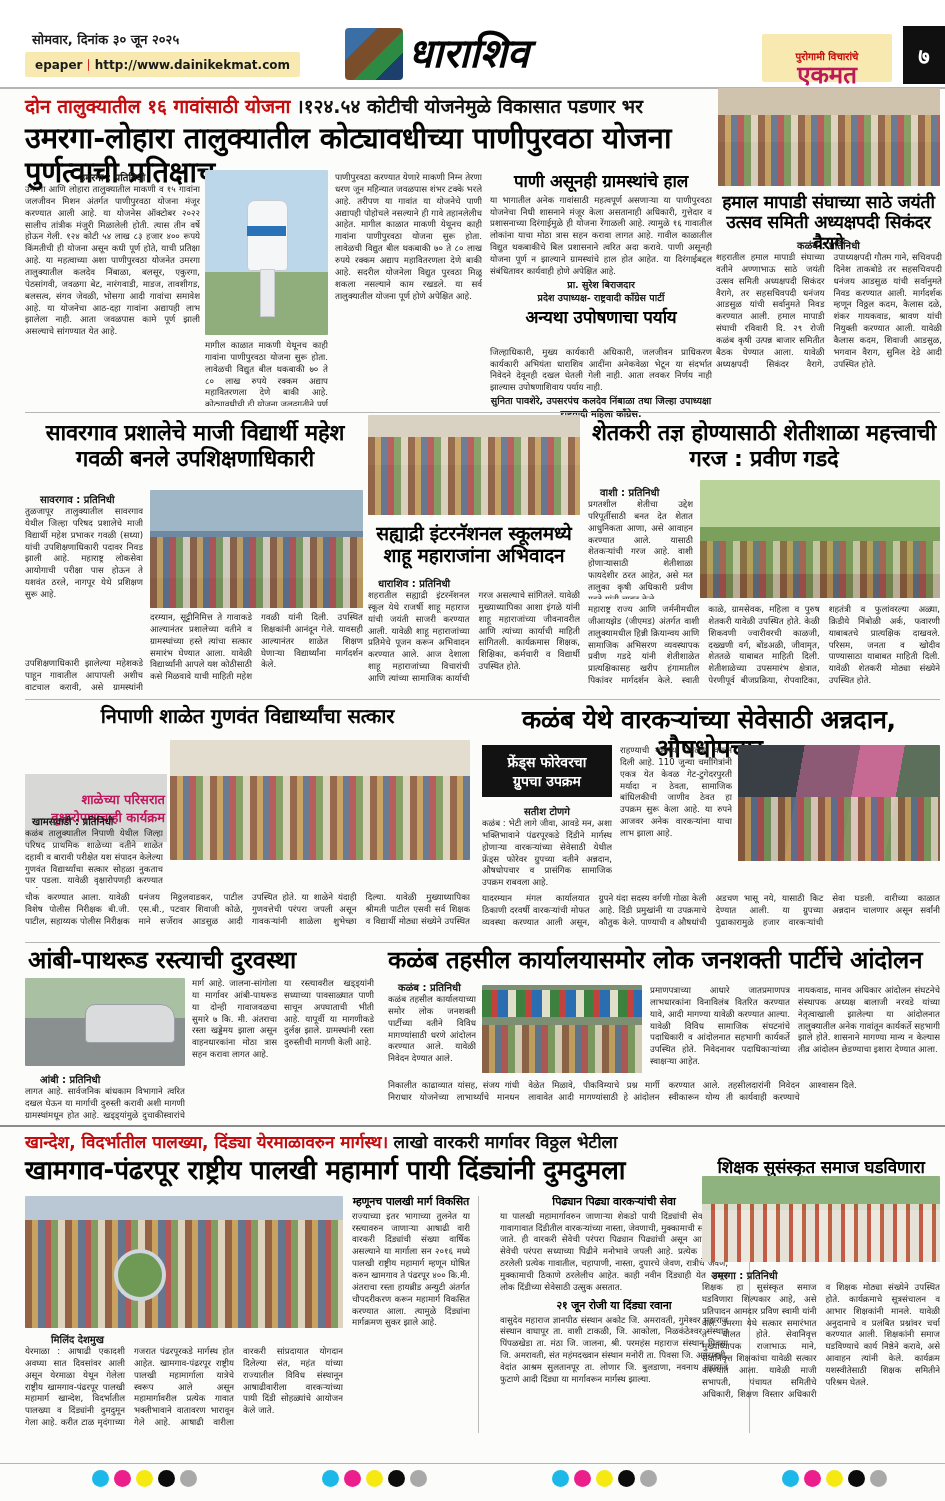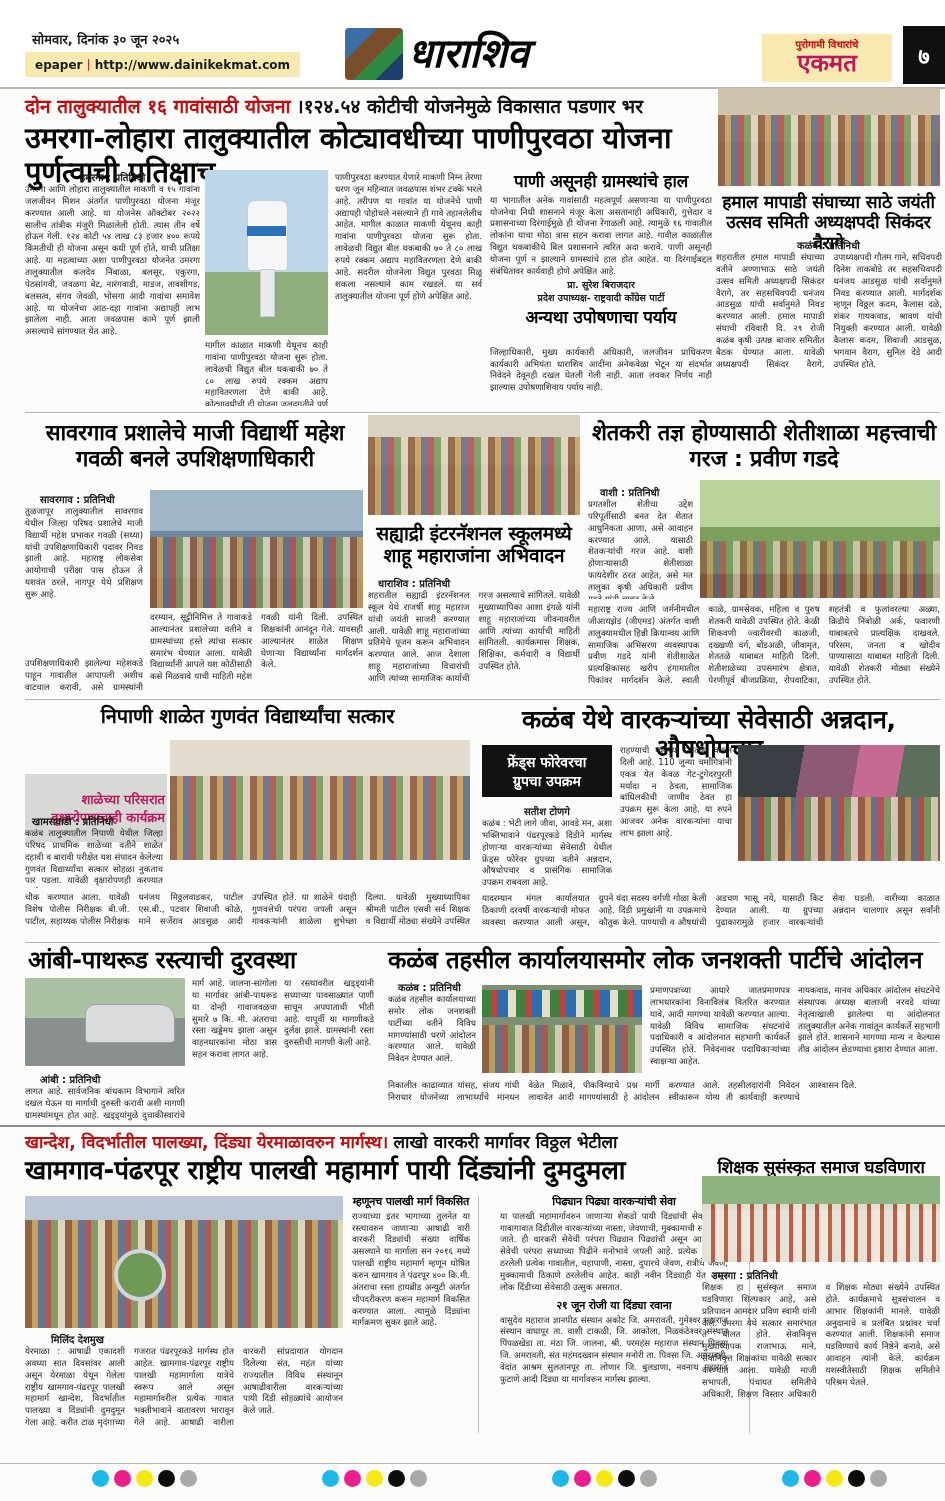--- a/index.html
+++ b/index.html
@@ -39,21 +39,21 @@
 <div class="abs" style="left:0;top:0;width:945px;height:88px;background:#fff;">
   <div class="abs" style="left:32px;top:30px;font-size:13px;font-weight:bold;">सोमवार, दिनांक ३० जून २०२५</div>
   <div class="abs yellowbox" style="left:25px;top:52px;width:255px;height:25px;display:flex;align-items:center;gap:6px;padding:0 10px;">
     <span style="font-size:12px;font-weight:bold;">epaper</span>
     <span style="width:12px;height:12px;border-radius:50%;background:#d21f1f;display:inline-block;"></span>
     <span style="font-size:12px;font-weight:bold;">http://www.dainikekmat.com</span>
   </div>
   <div class="abs" style="left:345px;top:28px;width:58px;height:52px;background:linear-gradient(135deg,#3a6ea5 0 30%,#7a4d2b 30% 55%,#2c8a43 55% 75%,#1d3f6e 75%);border-radius:4px;"></div>
   <div class="abs hl" style="left:408px;top:30px;font-size:40px;font-style:italic;">धाराशिव</div>
   <div class="abs yellowbox center" style="left:762px;top:34px;width:130px;height:48px;">
-    <div style="color:#c40b0e;font-size:10px;font-weight:bold;padding-top:3px;">पुरोगामी विचारांचे</div>
+    <div style="color:#c40b0e;font-size:10px;font-weight:bold;padding-top:15px;">पुरोगामी विचारांचे</div>
     <div style="color:#be185d;font-size:24px;font-weight:bold;line-height:1;">एकमत</div>
   </div>
   <div class="abs" style="left:903px;top:26px;width:42px;height:58px;background:#101010;color:#fff;display:flex;align-items:center;justify-content:center;font-size:22px;font-weight:bold;">७</div>
 </div>
 <div class="rule" style="left:0;top:87px;width:945px;height:2px;"></div>
 
 <div class="abs" style="left:25px;top:93px;width:690px;font-size:19px;">
   <span class="kick-red">दोन तालुक्यातील १६ गावांसाठी योजना</span>
   <span class="kick-blk">।१२४.५४ कोटीची योजनेमुळे विकासात पडणार भर</span>
 </div>
@@ -73,20 +73,21 @@
 
 <div class="abs" style="left:490px;top:172px;width:222px;">
   <div class="hl center" style="font-size:17px;">पाणी असूनही ग्रामस्थांचे हाल</div>
   <div class="bt" style="margin-top:3px;">या भागातील अनेक गावांसाठी महत्वपूर्ण असणाऱ्या या पाणीपुरवठा योजनेचा निधी शासनाने मंजूर केला असतानाही अधिकारी, गुत्तेदार व प्रशासनाच्या दिरंगाईमुळे ही योजना रेंगाळली आहे. त्यामुळे १६ गावातील लोकांना याचा मोठा त्रास सहन करावा लागत आहे. गावील काळातील विद्युत थकबाकीचे बिल प्रशासनाने त्वरित अदा करावे. पाणी असूनही योजना पूर्ण न झाल्याने ग्रामस्थांचे हाल होत आहेत. या दिरंगाईबद्दल संबंधितावर कार्यवाही होणे अपेक्षित आहे.</div>
   <div class="signline">प्रा. सुरेश बिराजदार</div>
   <div class="signline">प्रदेश उपाध्यक्ष- राष्ट्रवादी काँग्रेस पार्टी</div>
 </div>
 <div class="abs" style="left:490px;top:308px;width:222px;">
   <div class="hl center" style="font-size:17px;">अन्यथा उपोषणाचा पर्याय</div>
   <div class="bt" style="margin-top:19px;">जिल्हाधिकारी, मुख्य कार्यकारी अधिकारी, जलजीवन प्राधिकरण कार्यकारी अभियंता धाराशिव आदींना अनेकवेळा भेटून या संदर्भात निवेदने देवूनही दखल घेतली गेली नाही. आता लवकर निर्णय नाही झाल्यास उपोषणाशिवाय पर्याय नाही.</div>
+  <div class="signline">सुनिता पावशेरे, उपसरपंच कलदेव निंबाळा तथा जिल्हा उपाध्यक्षा राष्ट्रवादी महिला काँग्रेस.</div>
 </div>
 
 <div class="photo" style="left:718px;top:88px;width:222px;height:98px;background:linear-gradient(#cfc3ae 0 55%,#9b968c 55%);">
   <div class="crowd" style="height:72%;"></div>
 </div>
 <div class="abs hl center" style="left:715px;top:192px;width:227px;font-size:17.5px;">हमाल मापाडी संघाच्या साठे जयंती उत्सव समिती अध्यक्षपदी सिकंदर वैरागे</div>
 <div class="abs byline center" style="left:715px;top:238px;width:227px;">कळंब : प्रतिनिधी</div>
 <div class="abs bt cols2" style="left:716px;top:252px;width:226px;height:156px;overflow:hidden;">शहरातील हमाल मापाडी संघाच्या वतीने अण्णाभाऊ साठे जयंती उत्सव समिती अध्यक्षपदी सिकंदर वैरागे, तर सहसचिवपदी धनंजय आडसुळ यांची सर्वानुमते निवड करण्यात आली. हमाल मापाडी संघाची रविवारी दि. २९ रोजी कळंब कृषी उत्पन्न बाजार समितीत बैठक घेण्यात आला. यावेळी अध्यक्षपदी सिकंदर वैरागे, उपाध्यक्षपदी गौतम गाने, सचिवपदी दिनेश ताकबोडे तर सहसचिवपदी धनंजय आडसुळ यांची सर्वानुमते निवड करण्यात आली. मार्गदर्शक म्हणून विठ्ठल कदम, कैलास दळे, शंकर गायकवाड, श्रावण यांची नियुक्ती करण्यात आली. यावेळी कैलास कदम, शिवाजी आडसुळ, भगवान वैराग, सुनिल देडे आदी उपस्थित होते.</div>
 
 <div class="rule" style="left:25px;top:412px;width:915px;height:1px;"></div>

